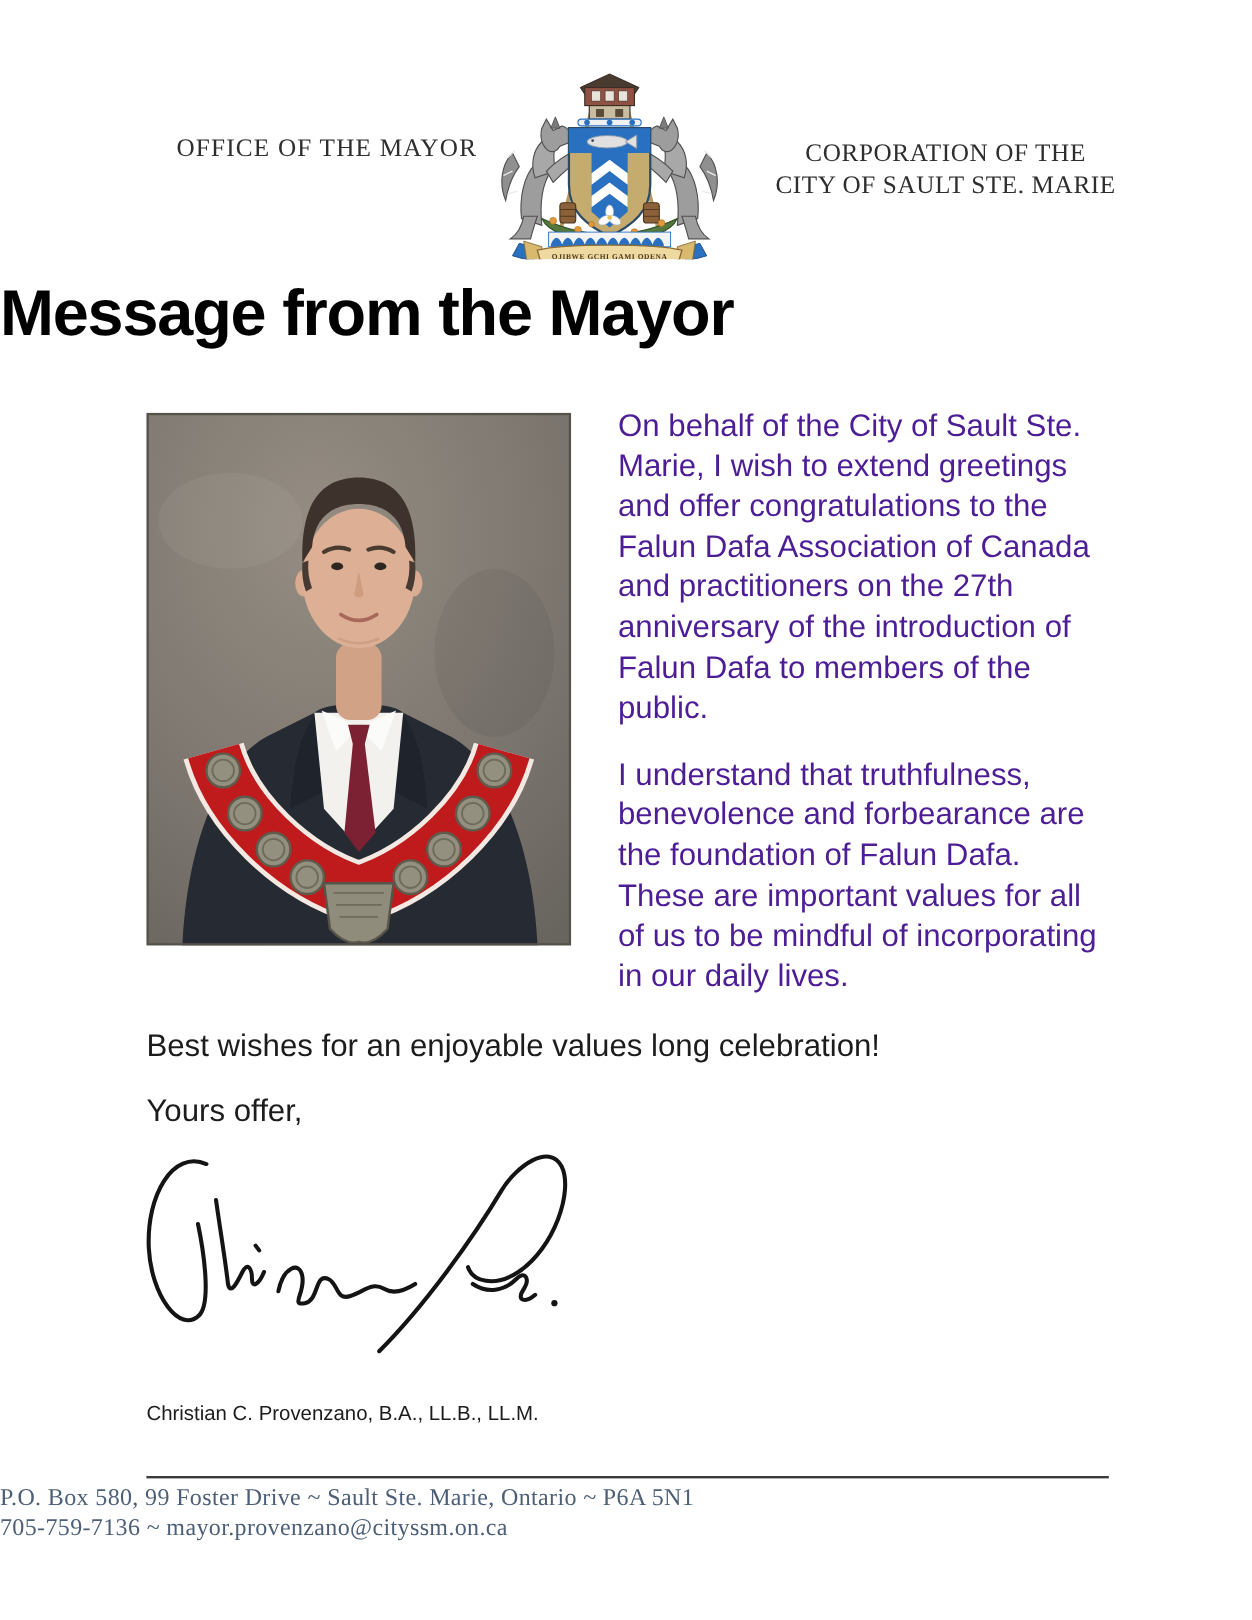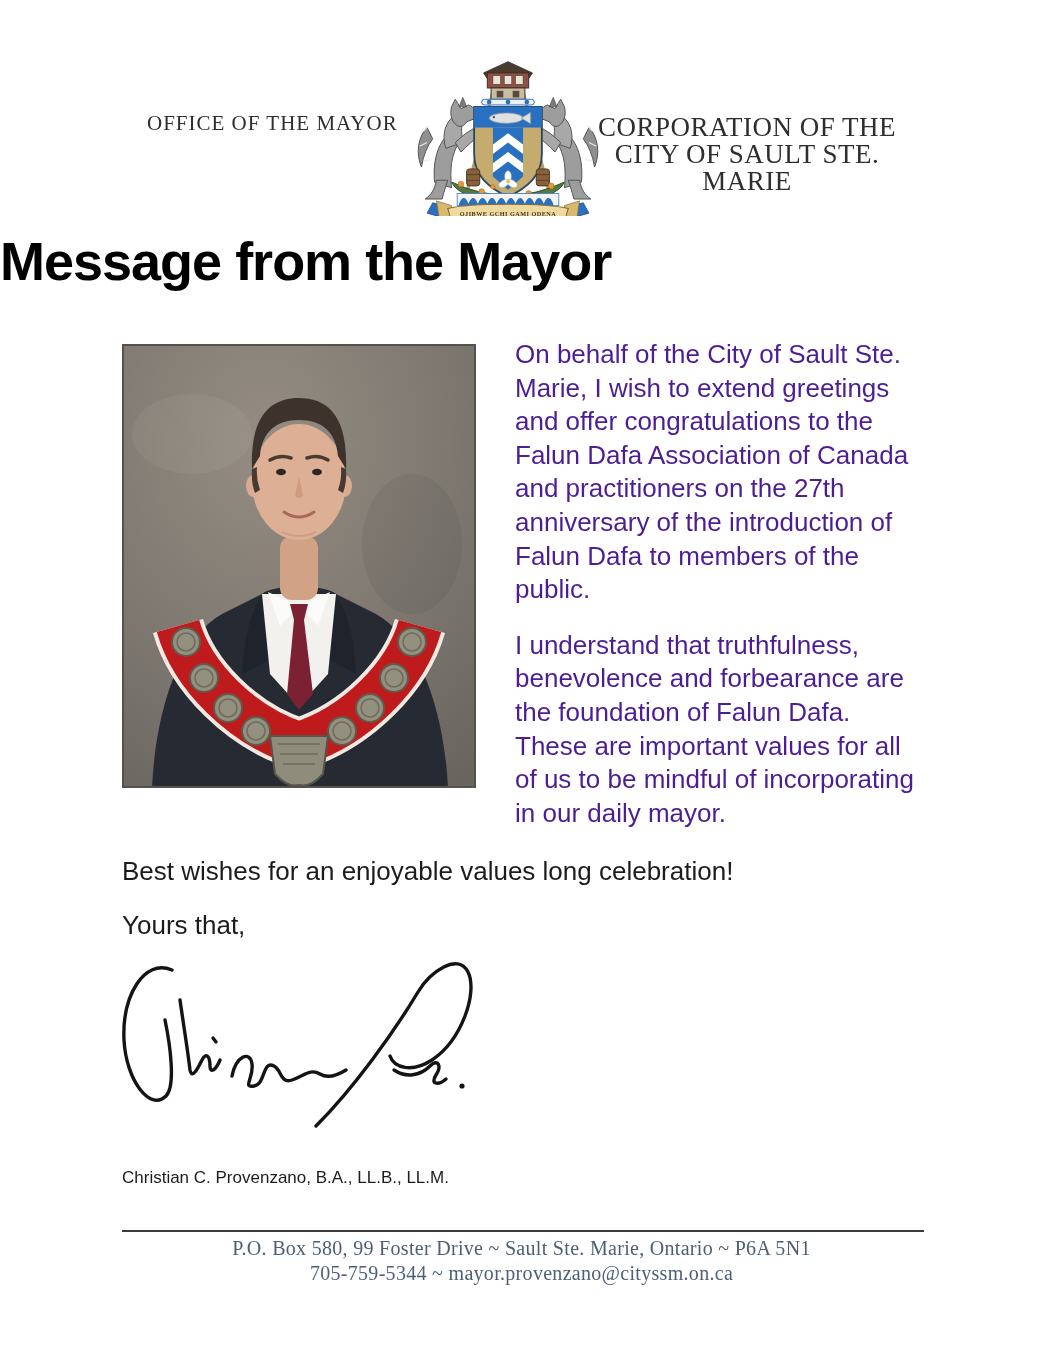--- a/index.html
+++ b/index.html
@@ -13,23 +13,23 @@
     color:#1c1c1c;
     overflow:hidden;
   }
   .office-label {
     position:absolute; left:147px; top:111px;
     font-family:"Liberation Serif", serif;
     font-size:21px; letter-spacing:1px; color:#2e2e2e;
     white-space:nowrap;
   }
   .corp-label {
-    position:absolute; left:588px; top:114px; width:318px;
+    position:absolute; left:629px; top:114px; width:318px;
     font-family:"Liberation Serif", serif;
-    font-size:27px; line-height:27px; letter-spacing:0.5px; color:#2e2e2e;
+    font-size:21px; line-height:27px; letter-spacing:0.5px; color:#2e2e2e;
     text-align:center; white-space:pre-line;
   }
   .crest-svg { position:absolute; left:413px; top:56px; width:190px; height:160px; }
   .page-title {
     position:absolute; left:0; right:0; top:230px;
     text-align:left;
     font-family:"Liberation Sans", sans-serif;
     font-weight:bold; font-size:54px; letter-spacing:-1px; color:#000;
   }
   .portrait-svg { position:absolute; left:122px; top:344px; width:354px; height:444px; }
@@ -37,21 +37,21 @@
   .letter-col p {
     font-size:26px; line-height:33.6px; color:#4c1d95;
     white-space:pre-line; margin:0 0 22px 0;
   }
   .wishes  { position:absolute; left:122px; top:856px; font-size:26px; color:#1c1c1c; }
   .closing { position:absolute; left:122px; top:910px; font-size:26px; color:#1c1c1c; }
   .signature-svg { position:absolute; left:110px; top:948px; width:378px; height:196px; }
   .signatory { position:absolute; left:122px; top:1168px; font-size:17px; color:#1c1c1c; }
   .footer-divider { position:absolute; left:122px; top:1230px; width:802px; height:2px; background:#3b3b3b; }
   .footer-line {
-    position:absolute; left:0; right:0; text-align:center;
+    position:absolute; left:0; right:0; 
     font-family:"Liberation Serif", serif;
     font-size:20px; color:#4d5f77; letter-spacing:0.3px;
   }
   .footer-line.l1 { top:1237px; }
   .footer-line.l2 { top:1262px; }
 </style>
 </head>
 <body>
 
 <div class="page">
@@ -236,37 +236,37 @@
 Falun Dafa Association of Canada
 and practitioners on the 27th
 anniversary of the introduction of
 Falun Dafa to members of the
 public.</p>
     <p>I understand that truthfulness,
 benevolence and forbearance are
 the foundation of Falun Dafa.
 These are important values for all
 of us to be mindful of incorporating
-in our daily mayor.</p>
+in our daily lives.</p>
   </div>
 
   <p class="wishes">Best wishes for an enjoyable values long celebration!</p>
-  <p class="closing">Yours that,</p>
+  <p class="closing">Yours offer,</p>
 
   <svg class="signature-svg" viewBox="0 0 378 196" preserveAspectRatio="xMidYMid meet">
     <g fill="none" stroke="#141414" stroke-width="3.4" stroke-linecap="round" stroke-linejoin="round">
       <path d="M62,22 C34,10 12,48 14,92 C16,132 40,164 56,148 C66,138 60,96 55,72"></path>
       <path d="M70,52 C74,80 78,104 80,122 C82,132 88,120 92,112 C96,104 100,108 100,118 C100,126 106,122 110,112"></path>
       <path d="M103,90 l3,4"></path>
       <path d="M122,128 C126,108 140,102 142,116 C144,130 132,140 144,138 C156,136 152,112 164,118 C172,122 170,136 182,132 C194,128 200,120 210,126 C218,131 228,127 236,122"></path>
       <path d="M206,178 C244,140 284,84 308,44 C320,24 348,4 358,24 C368,44 352,92 322,112 C302,125 284,120 280,108"></path>
       <path d="M284,122 C296,130 310,128 320,118 C328,110 332,118 326,127 C320,136 328,138 336,131"></path>
     </g>
     <circle cx="352" cy="138" r="2.6" fill="#141414"></circle>
   </svg>
 
   <p class="signatory">Christian C. Provenzano, B.A., LL.B., LL.M.</p>
 
   <div class="footer-divider"></div>
   <div class="footer-line l1">P.O. Box 580, 99 Foster Drive ~ Sault Ste. Marie, Ontario ~ P6A 5N1</div>
-  <div class="footer-line l2">705-759-5344 ~ mayor.provenzano@cityssm.on.ca</div>
+  <div class="footer-line l2">705-759-7136 ~ mayor.provenzano@cityssm.on.ca</div>
 
 </div>
 
 </body></html>

